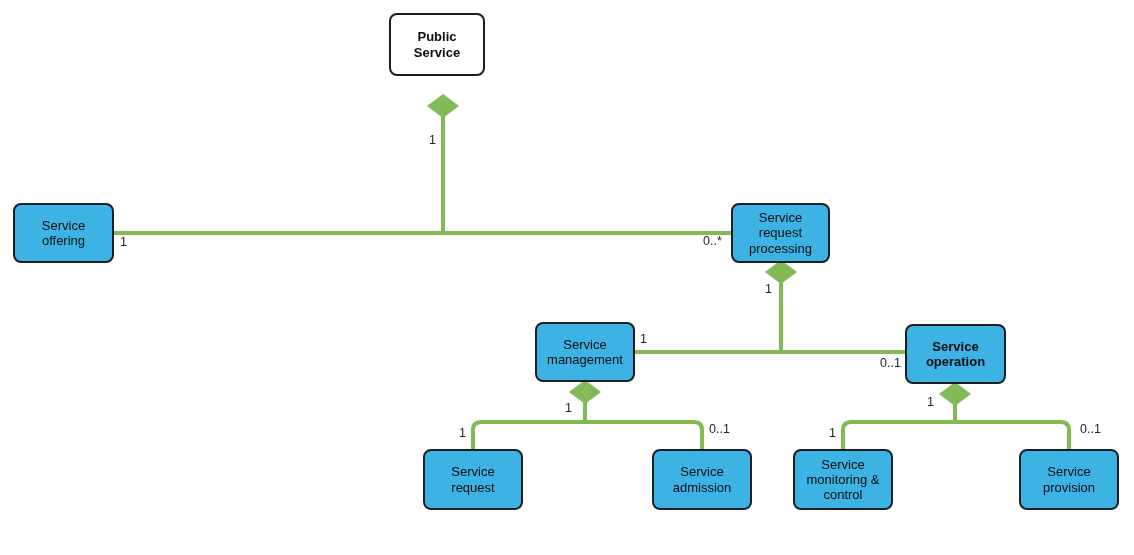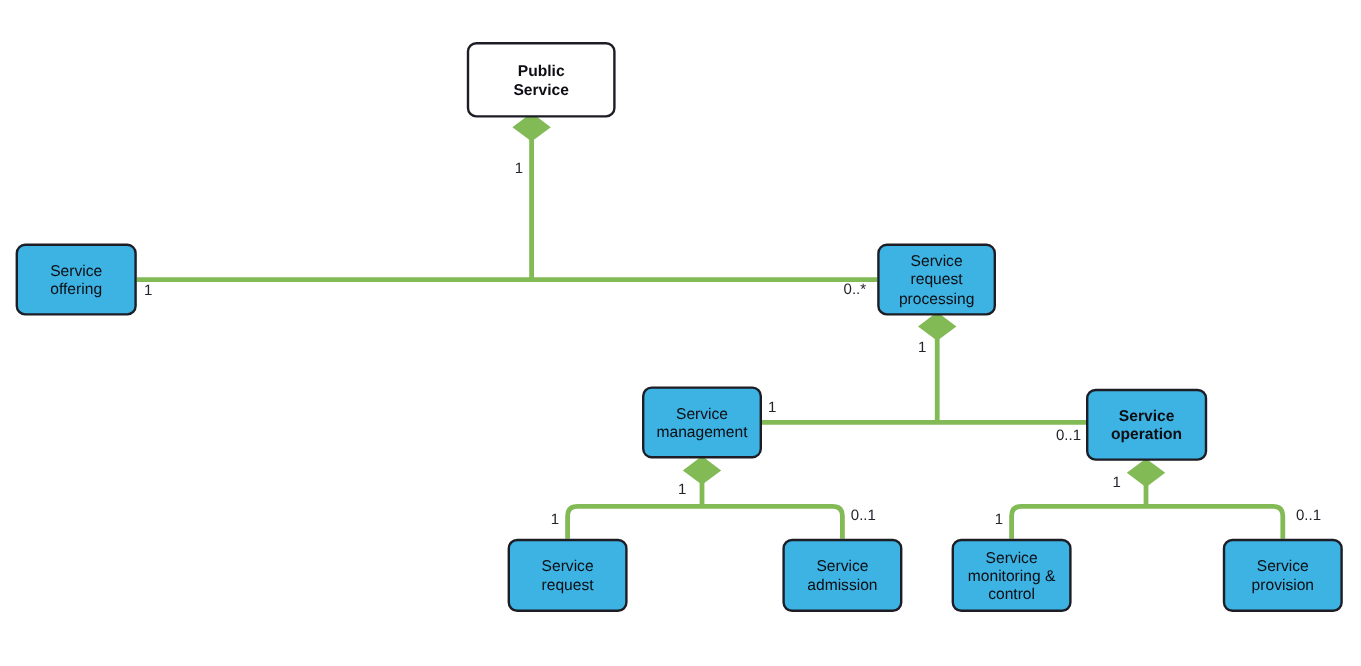--- a/index.html
+++ b/index.html
@@ -99,21 +99,21 @@
     </g>
 
     <g fill="#82ba56" stroke="none">
       <polygon points="443,94 459,106 443,118 427,106"></polygon>
       <polygon points="781,260 797,272 781,284 765,272"></polygon>
       <polygon points="585,380 601,392 585,404 569,392"></polygon>
       <polygon points="955,382 971,394 955,406 939,394"></polygon>
     </g>
   </svg>
 
-  <div class="node-box node-root" style="left:389px; top:35px; width:124px; height:63px;">
+  <div class="node-box node-root" style="left:389px; top:13px; width:96px; height:63px;">
     <span class="node-label">Public
 Service</span>
   </div>
 
   <div class="node-box node-blue" style="left:13px; top:203px; width:101px; height:60px;">
     <span class="node-label">Service
 offering</span>
   </div>
 
   <div class="node-box node-blue" style="left:731px; top:203px; width:99px; height:60px;">

